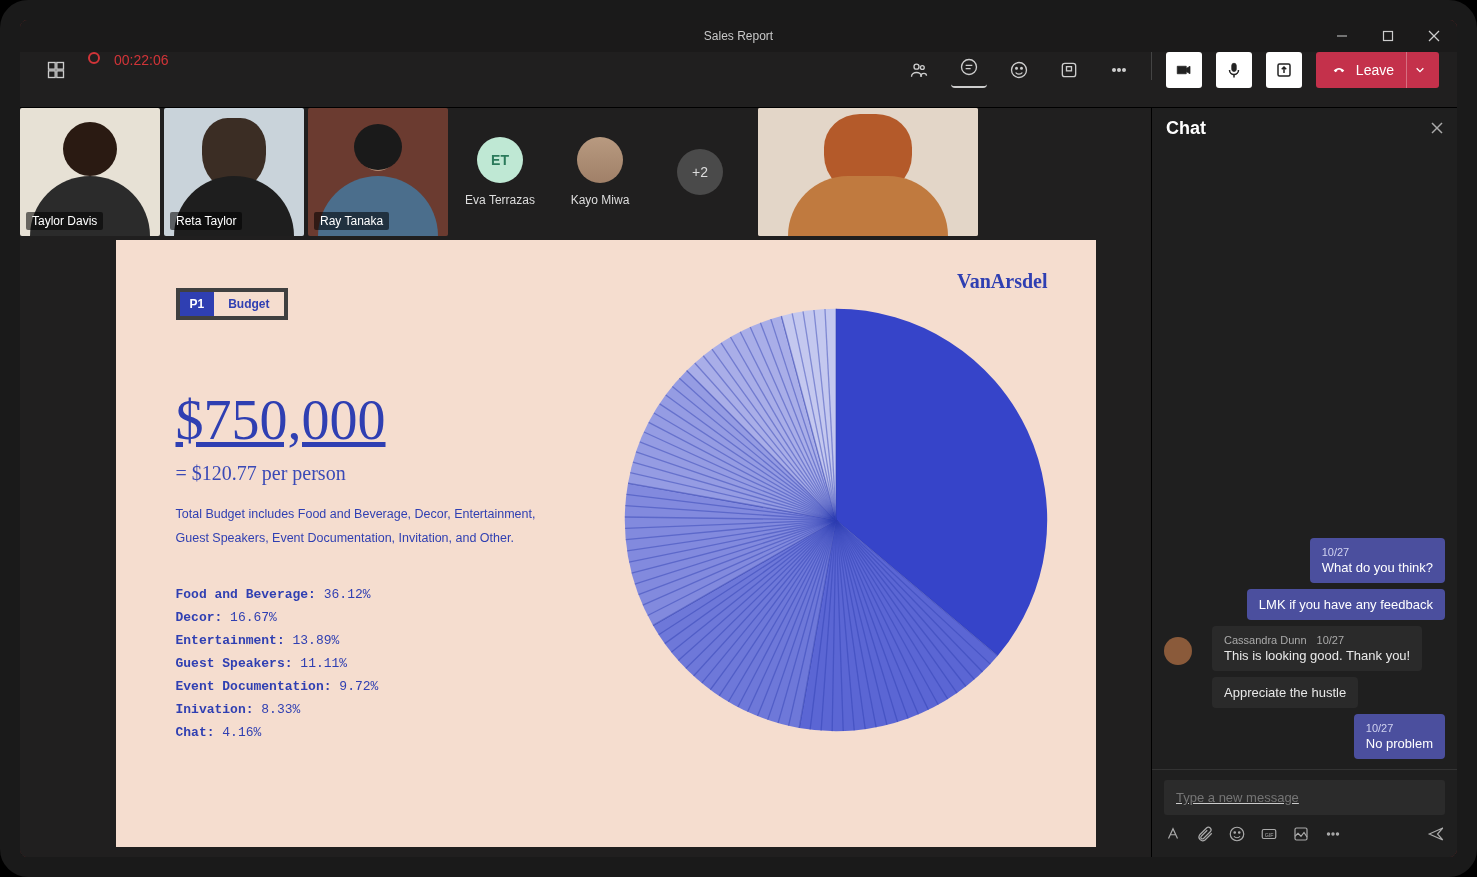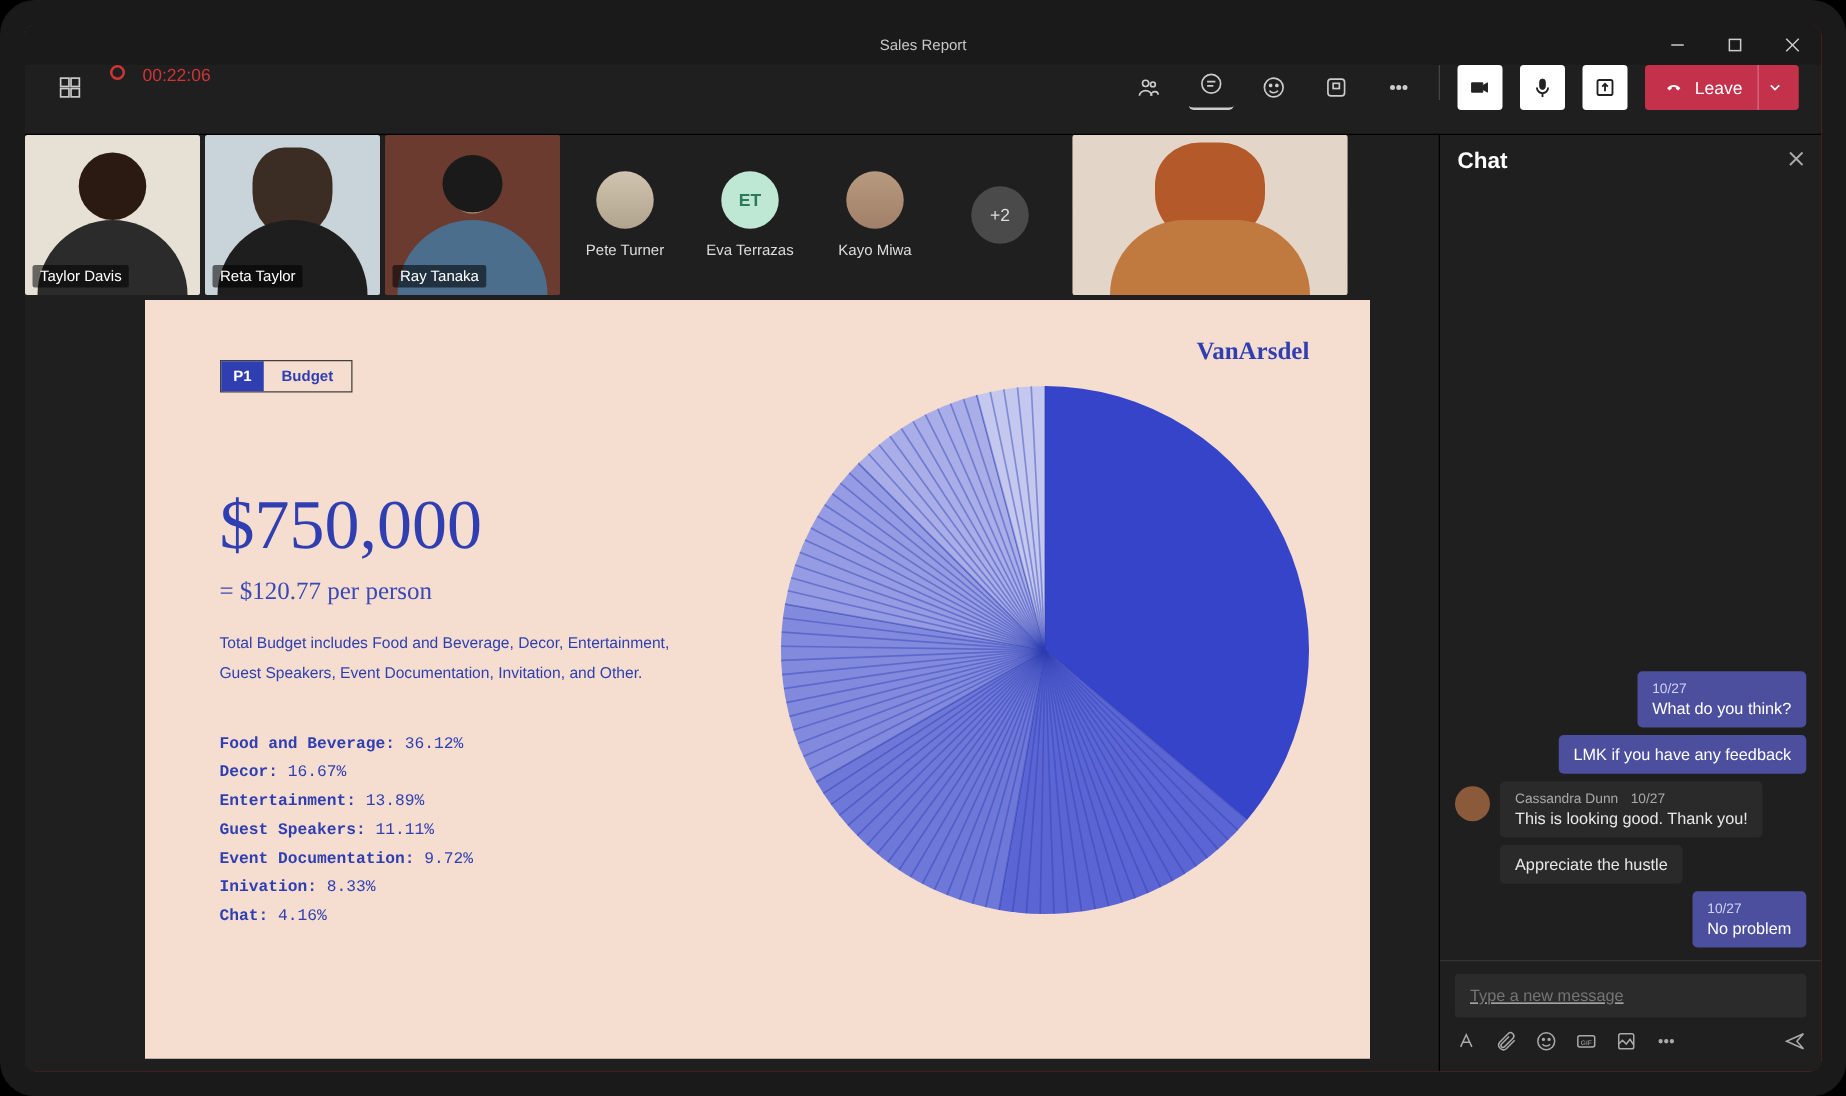--- a/index.html
+++ b/index.html
@@ -48,41 +48,41 @@
   .person.p2 { background: radial-gradient(circle at 50% 35%, #3a2f2a 16%, transparent 17%), linear-gradient(#c9d3da,#c9d3da); }
   .person.p3 { background: radial-gradient(circle at 50% 35%, #caa589 16%, transparent 17%), linear-gradient(#6b3b30,#6b3b30); }
   .person.big { background: radial-gradient(circle at 50% 38%, #d59b78 14%, transparent 15%), linear-gradient(#e3d6c8,#e3d6c8); }
   .shoulders { position:absolute; bottom:0; left:50%; width:120px; height:60px; background:#2a2a2a; border-radius:60px 60px 0 0; transform:translateX(-50%); }
   .shoulders.c1{ background:#2b2b2b;} .shoulders.c2{ background:#1e1e1e;} .shoulders.c3{ background:#4b6e8c;} .shoulders.cbig{ background:#c07a3f; width:160px; height:60px;}
   .hair { position:absolute; border-radius:50%; }
   
   .slidewrap { flex:1; display:flex; justify-content:center; background:#201f1f; padding: 4px 0 10px 40px; min-height:0; }
   .slide { width: 980px; background:#f5ddcf; position:relative; color:#2f3fb2; padding:38px 60px; overflow:hidden; }
   .brand { position:absolute; top:30px; right:48px; font-weight:700; font-size:20px; font-family: Georgia, 'Times New Roman', serif; color:#2f3fb2; }
-  .tab { position:absolute; top:48px; left:60px; display:flex; border:1px solid #404040; font-size:12px; }
+  .tab { position:absolute; top:48px; left:60px; display:flex; border:4px solid #404040; font-size:12px; }
   .tab .p1 { background:#2f3fb2; color:#fff; padding:5px 10px; font-weight:600; }
   .tab .budget { padding:5px 14px; color:#2f3fb2; font-weight:600; }
-  .big-num { font-family: Georgia, 'Times New Roman', serif; font-size:56px; margin-top:110px; color:#2f3fb2; }
+  .big-num { font-family: Georgia, 'Times New Roman', serif; font-size:56px; margin-top:110px; color:#2f3fb2;text-decoration:underline; }
   .sub-num { font-family: Georgia, 'Times New Roman', serif; font-size:20px; margin-top:10px; color:#3a49b6; }
   .desc { font-size:12.5px; line-height:1.9; color:#2f3fb2; margin-top:18px; max-width:360px; }
   .breakdown { margin-top:36px; font-size:13px; color:#2f3fb2; }
   .breakdown div { margin-bottom:8px;font-family:Liberation Mono, monospace; }
   .breakdown b { font-weight:700; }
   .pie { position:absolute; right:40px; top:60px; width:440px; height:440px; }
   
   .chat-head { display:flex; align-items:center; padding:10px 14px; color:#fff; }
   .chat-head h3 { font-size:18px; font-weight:700; }
   .chat-head .x { margin-left:auto; color:#aaa; }
   .msgs { flex:1; overflow:auto; padding: 10px 12px; display:flex; flex-direction:column; gap:6px; }
   .msgs .fill { flex:1; }
   .bubble { background:#4b4f9e; color:#fff; align-self:flex-end; padding:8px 12px; border-radius:4px; font-size:13px; max-width:220px; }
   .bubble .ts { font-size:11px; color:#d0d2f0; margin-bottom:2px; }
   .incoming { align-self:flex-start; background:#2a2a2a; color:#e8e8e8; padding:8px 12px; border-radius:4px; font-size:13px; max-width:260px; }
   .incoming .hdr { font-size:11px; color:#aaa; margin-bottom:2px; display:flex; gap:10px; }
-  .inc-row { display:flex; gap:8px; align-items:flex-start; }
+  .inc-row { display:flex; gap:20px; align-items:center; }
   .inc-av { width:28px; height:28px; border-radius:50%; background:#8a5a3a; flex:0 0 28px; margin-top:4px; }
   .compose { border-top:1px solid #333; padding:10px 12px; }
   .compose input { width:100%; background:#2b2b2b; border:none; color:#ccc; padding:10px 12px; border-radius:3px; font-size:13px; outline:none;text-decoration:underline; }
   .compose-icons { display:flex; gap:14px; margin-top:10px; align-items:center; color:#aaa; }
   .compose-icons .send { margin-left:auto; }
   .ci svg { width:18px; height:18px; stroke:#aaa; fill:none; stroke-width:1.6; }
 </style>
 </head>
 <body>
 
@@ -211,24 +211,20 @@
             <div class="label">Reta Taylor</div>
           </div>
           <div class="vidtile">
             <div class="person p3">
                 <div class="hair" style="top:16px;left:50%;width:48px;height:46px;background:#1a1a1a;transform:translateX(-50%)"></div>
                 <div class="shoulders c3"></div>
               </div>
             <div class="label">Ray Tanaka</div>
           </div>
 
-          <div class="avcol">
-            <div class="avatar" style="background:linear-gradient(#d0c4b0,#b0a48e)"></div>
-            <div class="avname">Pete Turner</div>
-          </div>
           <div class="avcol">
             <div class="avatar" style="background:#bfe8d4;color:#2b7a5b">ET</div>
             <div class="avname">Eva Terrazas</div>
           </div>
           <div class="avcol">
             <div class="avatar" style="background:linear-gradient(#b89a80,#a08068)"></div>
             <div class="avname">Kayo Miwa</div>
           </div>
           <div class="avcol">
             <div class="plus">+2</div>

